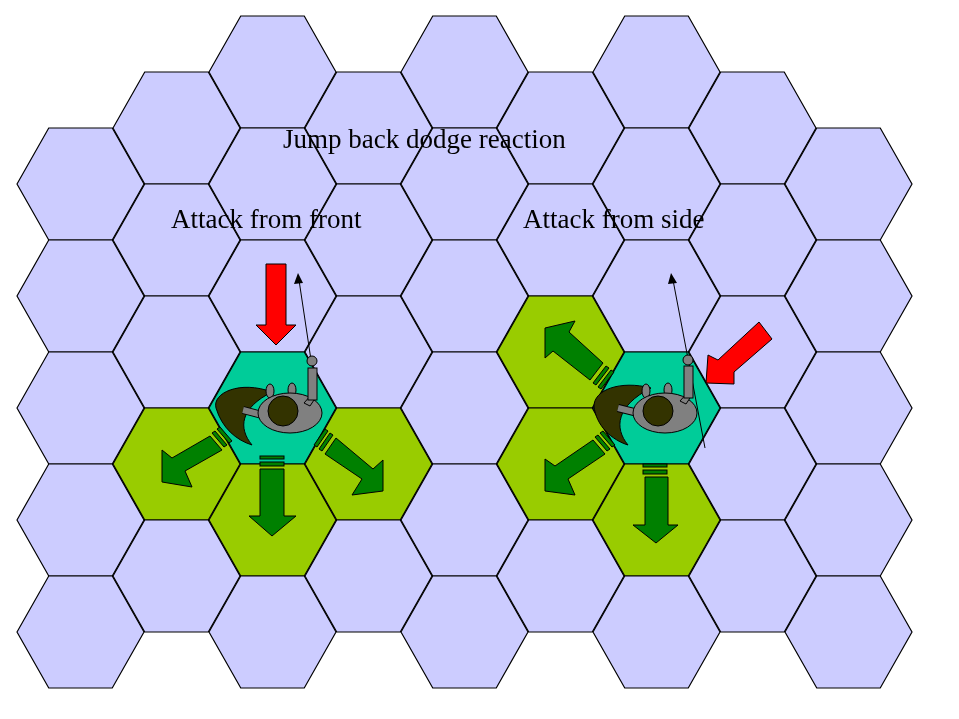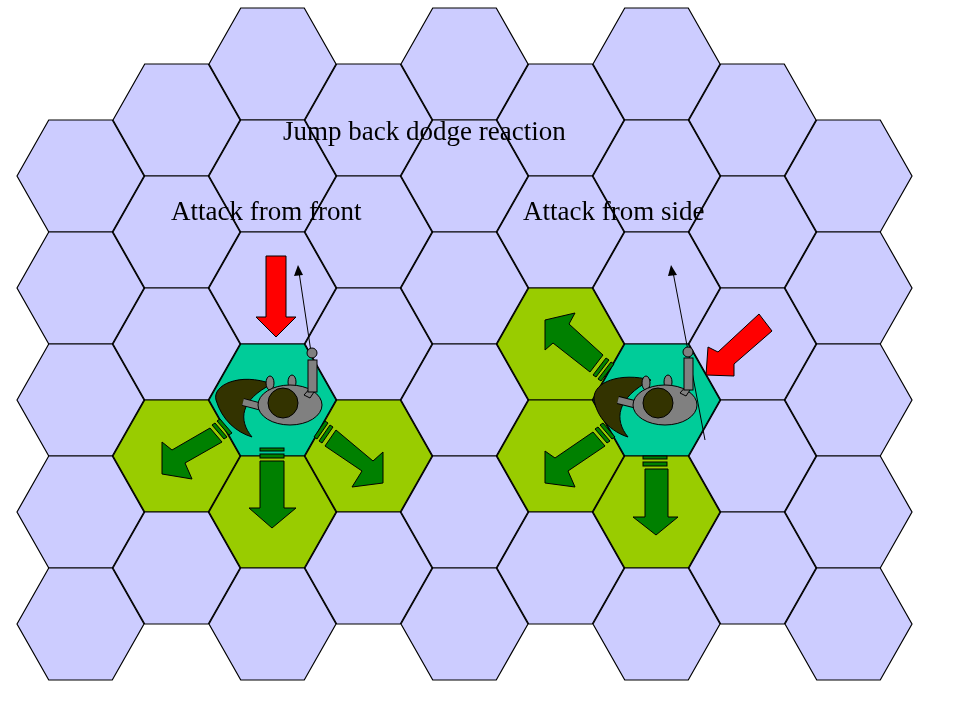--- a/index.html
+++ b/index.html
@@ -1,17 +1,17 @@
 <!DOCTYPE html>
 <html><head>
 <meta charset="utf-8">
 <style>
   html, body { margin: 0; padding: 0; background: #ffffff; }
   body { width: 959px; height: 719px; overflow: hidden; position: relative; }
-  #stage { position: absolute; left: 0; top: 0; width: 959px; height: 605px; }
+  #stage { position: absolute; left: 0; top: 8px; width: 959px; height: 605px; }
   svg { display: block; }
   .hex { stroke: #000000; stroke-width: 1.2; }
   .lbl { font-family: "Liberation Serif", "DejaVu Serif", serif; font-size: 27px; fill: #000000; }
   .blk { stroke: #000000; stroke-width: 1; }
 </style>
 </head>
 <body>
 
 <div id="stage">
   <svg id="board" width="959" height="719" viewBox="0 0 959 719">

